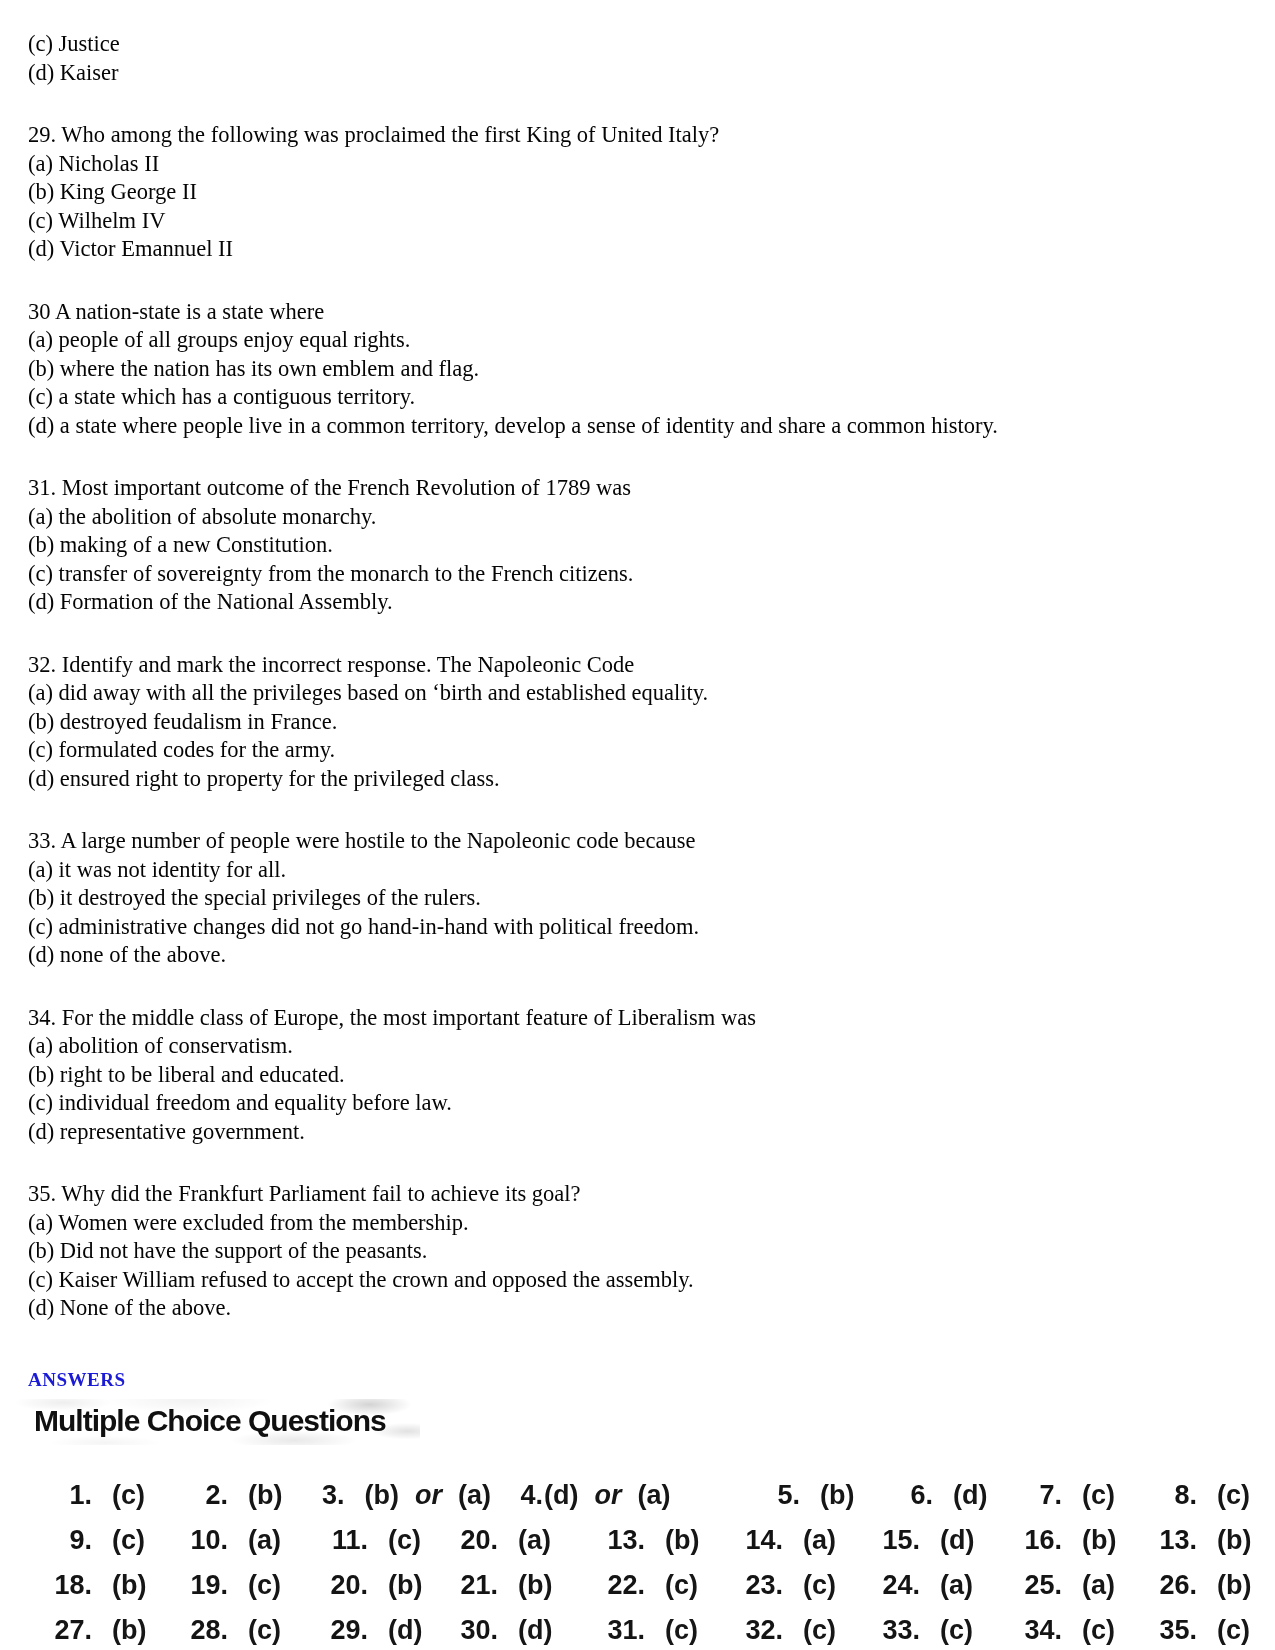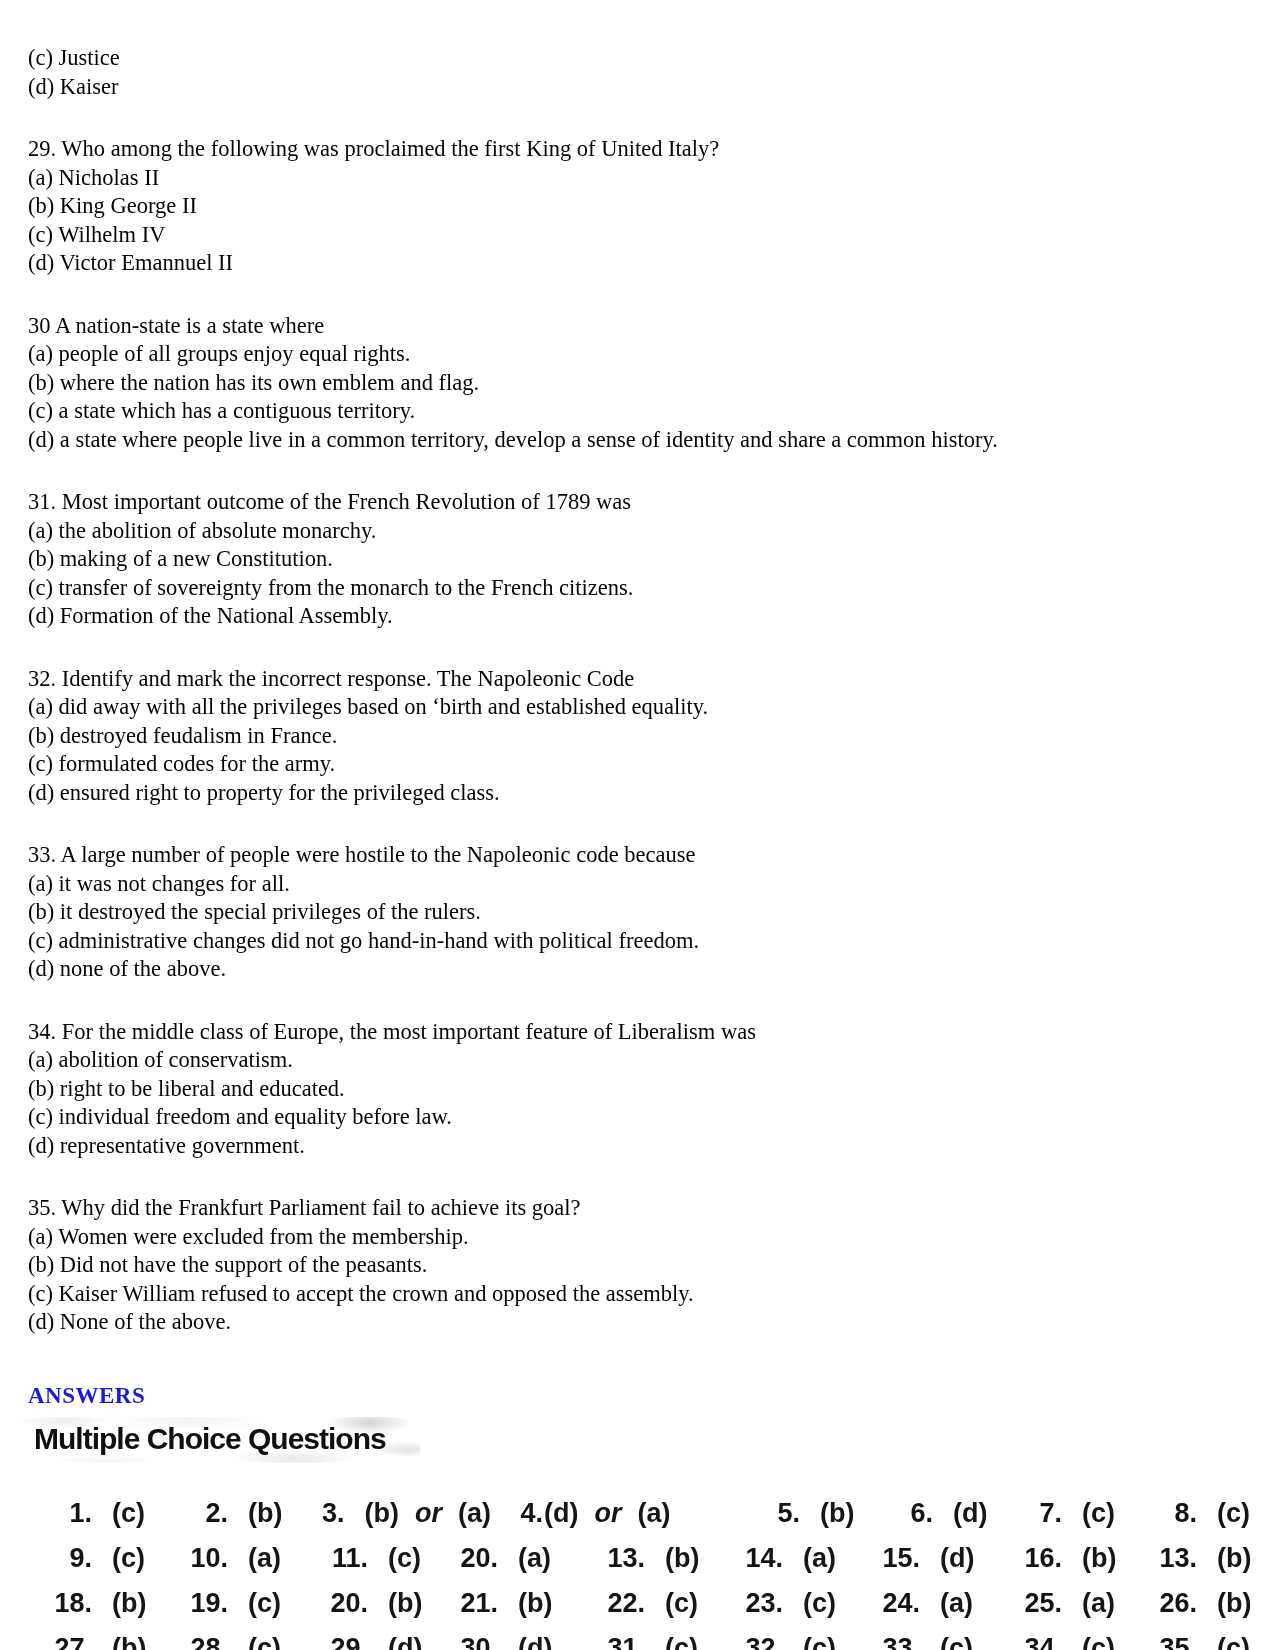--- a/index.html
+++ b/index.html
@@ -11,27 +11,27 @@
     color:#000;
   }
   
   .content{
     padding:30px 0 0 28px;
     font-family:"Liberation Serif","DejaVu Serif",serif;
     font-size:22.5px;
     line-height:28.5px;
     color:#050505;
   }
-  .qblock{margin:14px 0 34px 0;}
+  .qblock{margin:0 0 34px 0;}
   .line{white-space:nowrap;}
   
   .answers-heading{
     margin:46px 8px 0 28px;
     font-family:"Liberation Serif","DejaVu Serif",serif;
-    font-size:23px;
+    font-size:19px;
     font-weight:bold;
     letter-spacing:.5px;
   }
   
   .answers-panel{
     margin-top:8px;
     font-family:"Liberation Sans","DejaVu Sans",sans-serif;
     color:#161616;
   }
   .panel-title-wrap{}
@@ -119,21 +119,21 @@
     <section class="qblock">
       <div class="line">32. Identify and mark the incorrect response. The Napoleonic Code</div>
       <div class="line">(a) did away with all the privileges based on ‘birth and established equality.</div>
       <div class="line">(b) destroyed feudalism in France.</div>
       <div class="line">(c) formulated codes for the army.</div>
       <div class="line">(d) ensured right to property for the privileged class.</div>
     </section>
 
     <section class="qblock">
       <div class="line">33. A large number of people were hostile to the Napoleonic code because</div>
-      <div class="line">(a) it was not changes for all.</div>
+      <div class="line">(a) it was not identity for all.</div>
       <div class="line">(b) it destroyed the special privileges of the rulers.</div>
       <div class="line">(c) administrative changes did not go hand-in-hand with political freedom.</div>
       <div class="line">(d) none of the above.</div>
     </section>
 
     <section class="qblock">
       <div class="line">34. For the middle class of Europe, the most important feature of Liberalism was</div>
       <div class="line">(a) abolition of conservatism.</div>
       <div class="line">(b) right to be liberal and educated.</div>
       <div class="line">(c) individual freedom and equality before law.</div>

